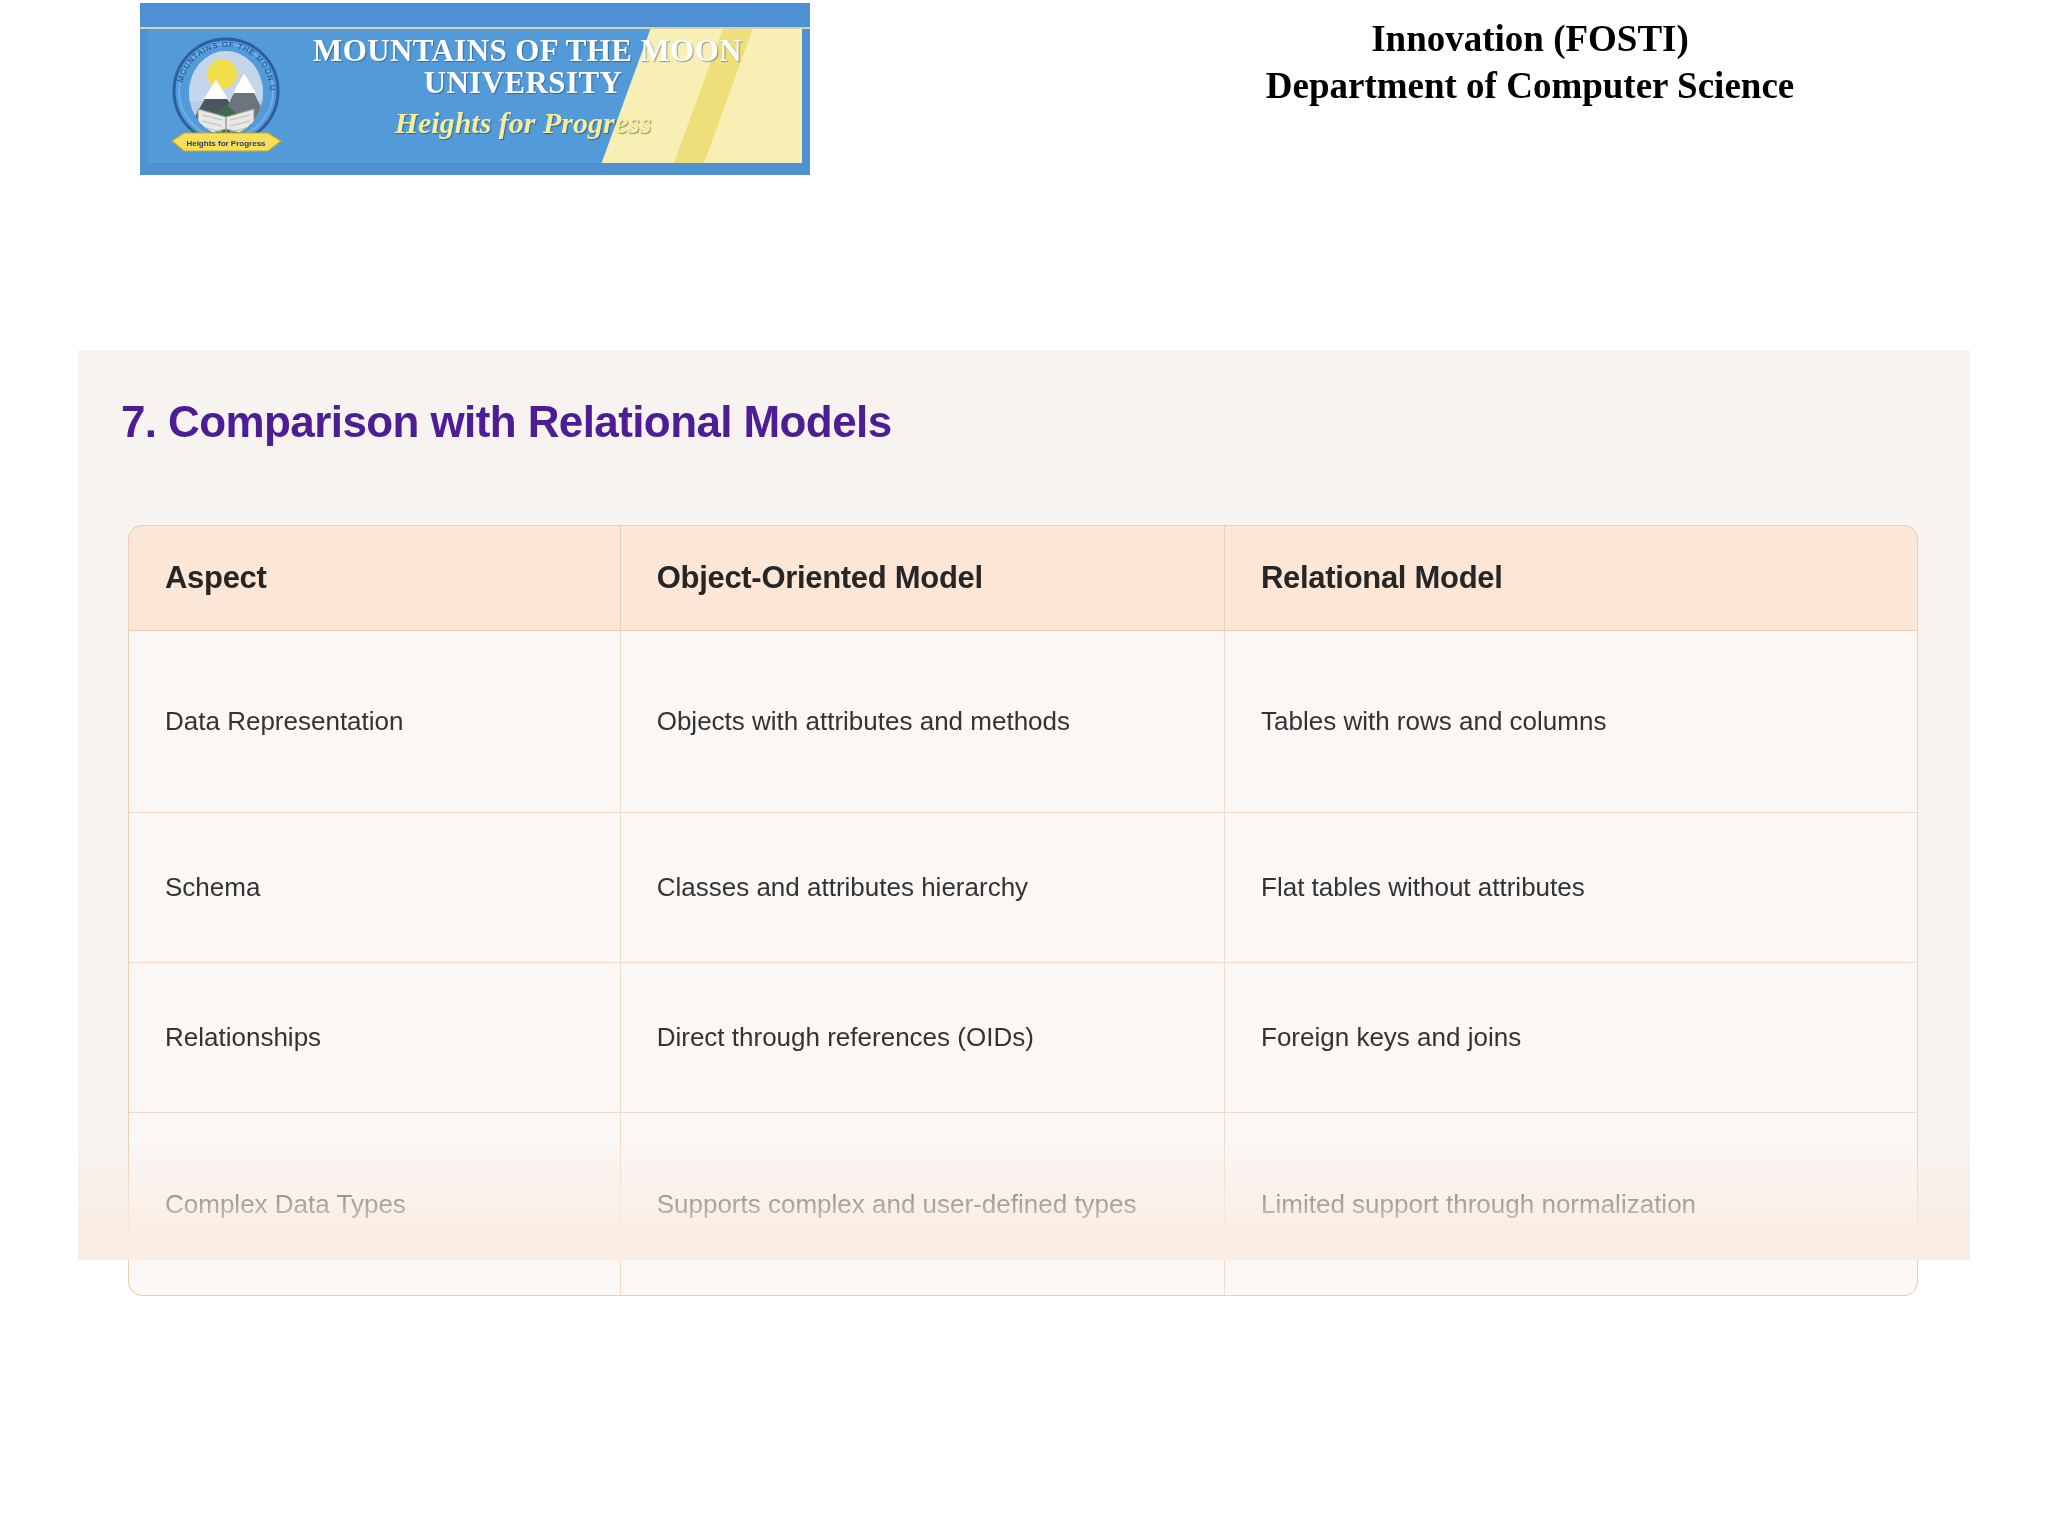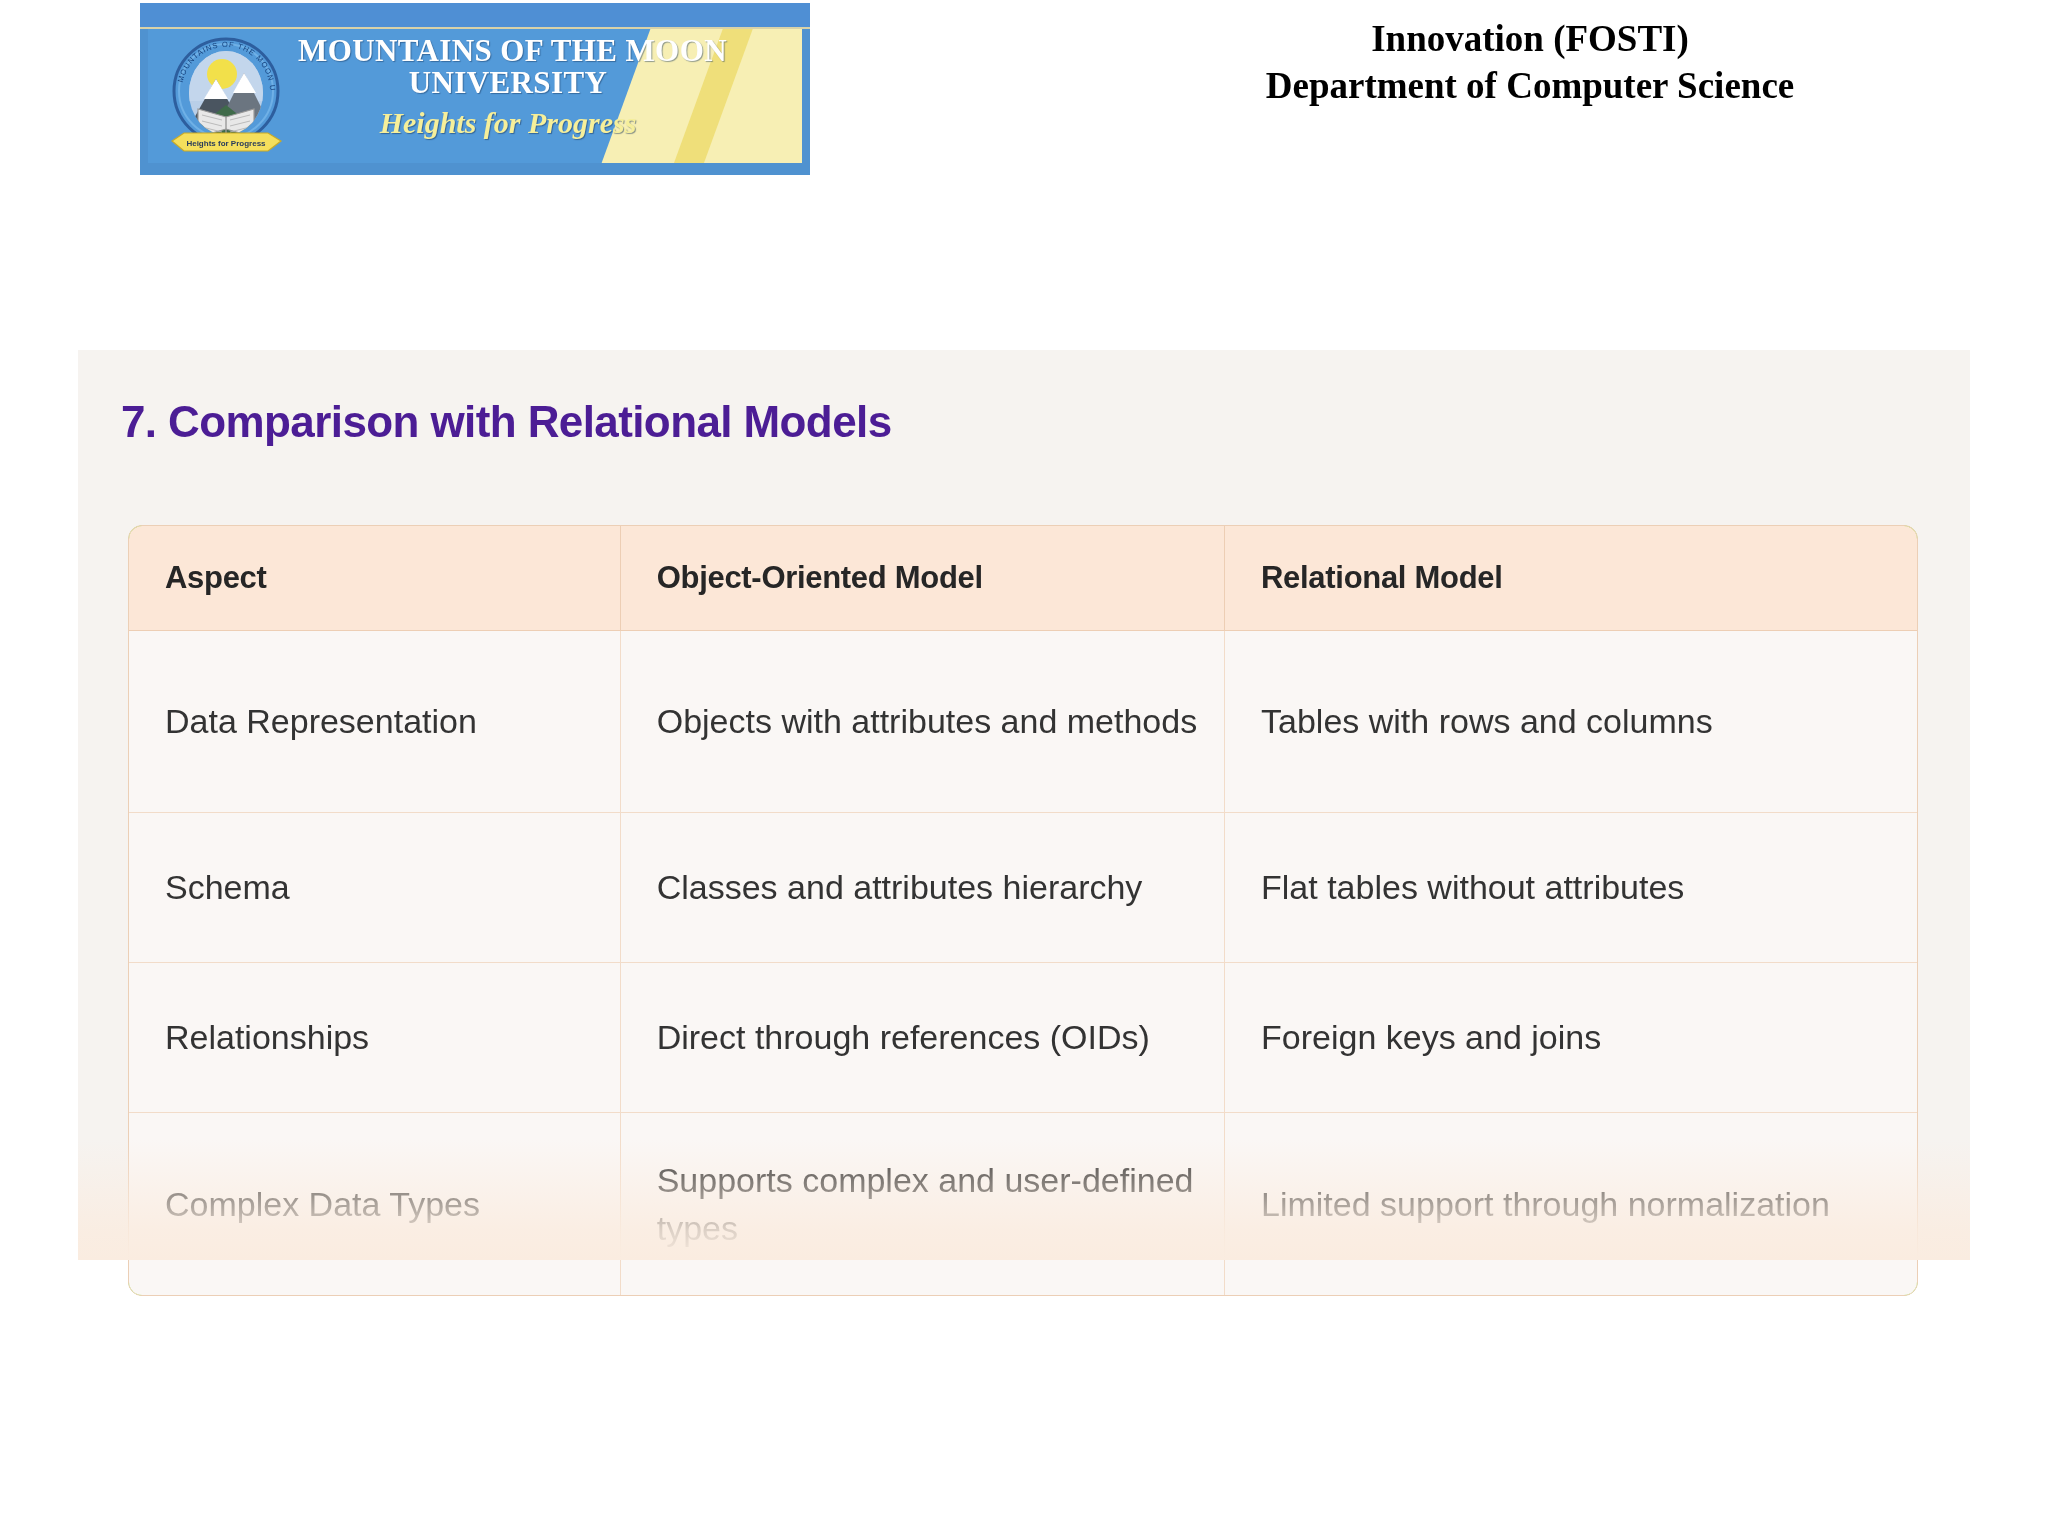--- a/index.html
+++ b/index.html
@@ -73,21 +73,21 @@
   }
   .logo-emblem {
     position: absolute;
     left: 16px;
     top: 4px;
     width: 125px;
     height: 132px;
   }
   .logo-text-block {
     position: absolute;
-    left: 150px;
+    left: 165px;
     top: 6px;
     width: 420px;
     text-align: center;
     z-index: 5;
   }
   .logo-line1, .logo-line2 {
     font-family: "Liberation Serif", serif;
     font-weight: bold;
     font-size: 31px;
     color: #ffffff;
@@ -183,21 +183,21 @@
     border-right: 1px solid #edceb4;
     vertical-align: middle;
     letter-spacing: -0.3px;
   }
   .cmp-table th:last-child { border-right: none; }
 
   .cmp-table td {
     background: #faf7f5;
     font-family: "Liberation Sans", sans-serif;
     font-weight: normal;
-    font-size: 34px;
+    font-size: 26px;
     color: #333333;
     padding: 26px 26px 26px 36px;
     border-bottom: 1px solid #f2dcc9;
     border-right: 1px solid #f2dcc9;
     vertical-align: middle;
     line-height: 1.42;
   }
   .cmp-table td:last-child { border-right: none; }
   .cmp-table tr:last-child td { border-bottom: none; }
 

